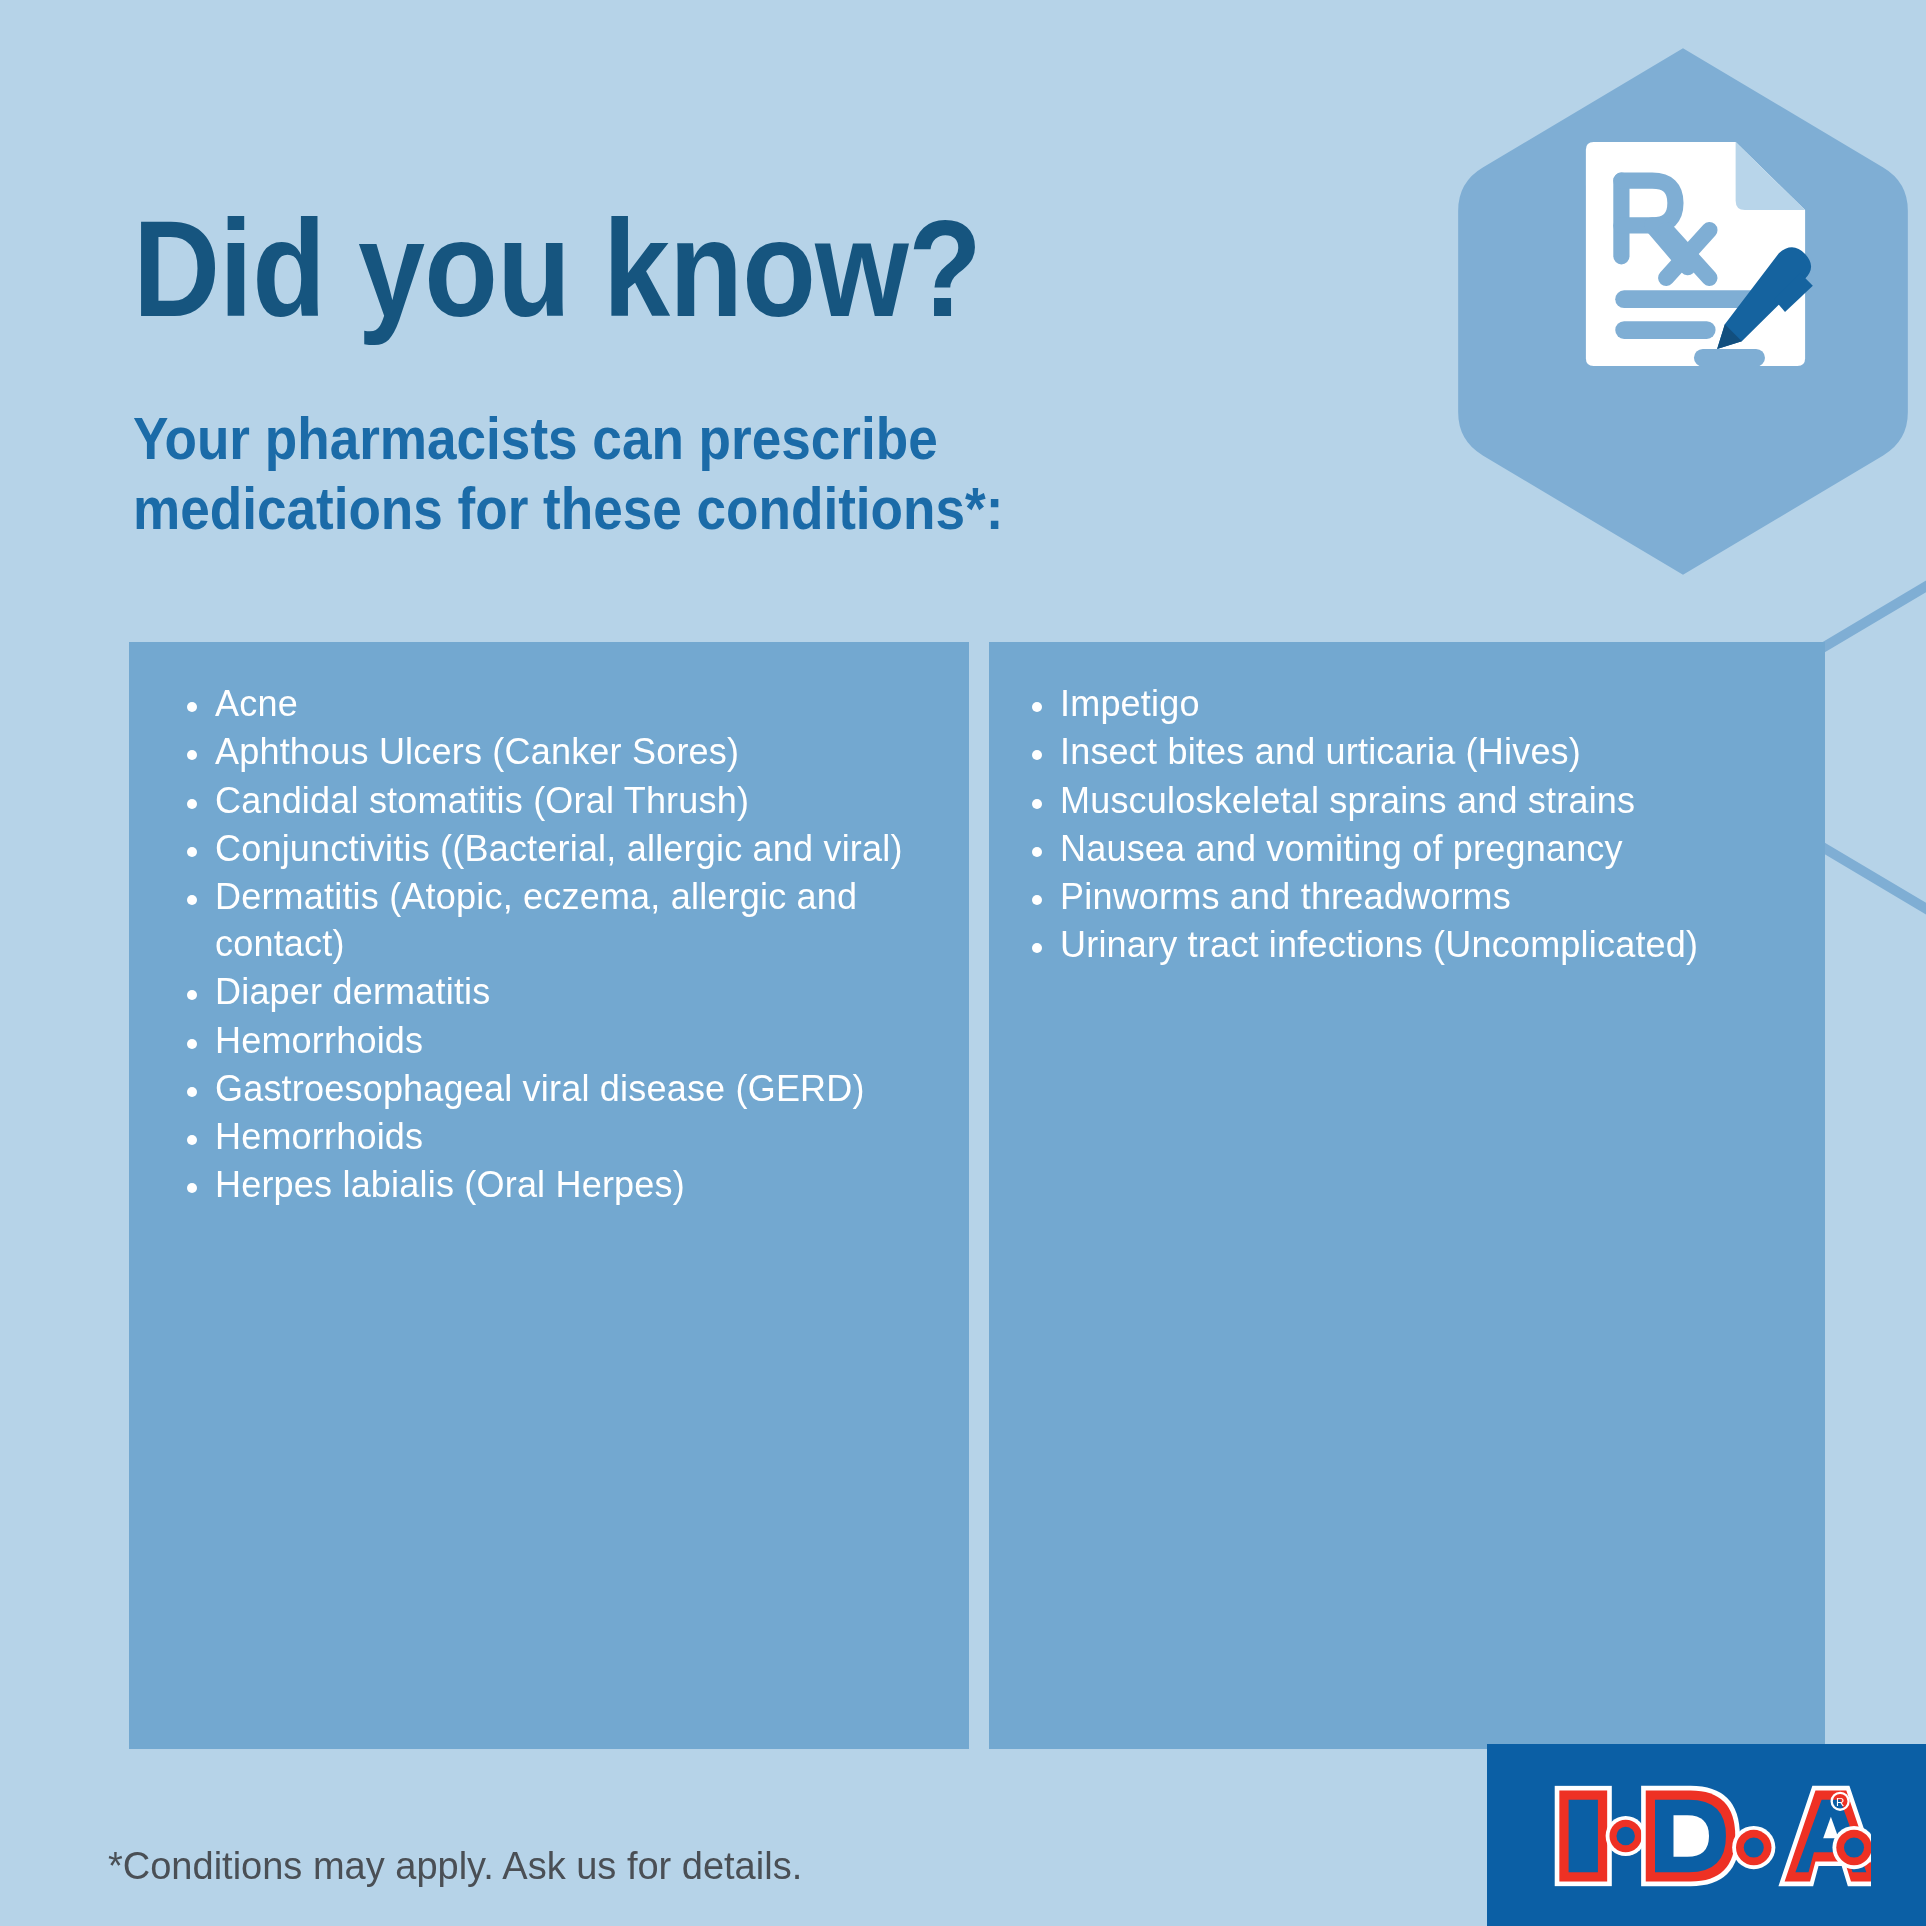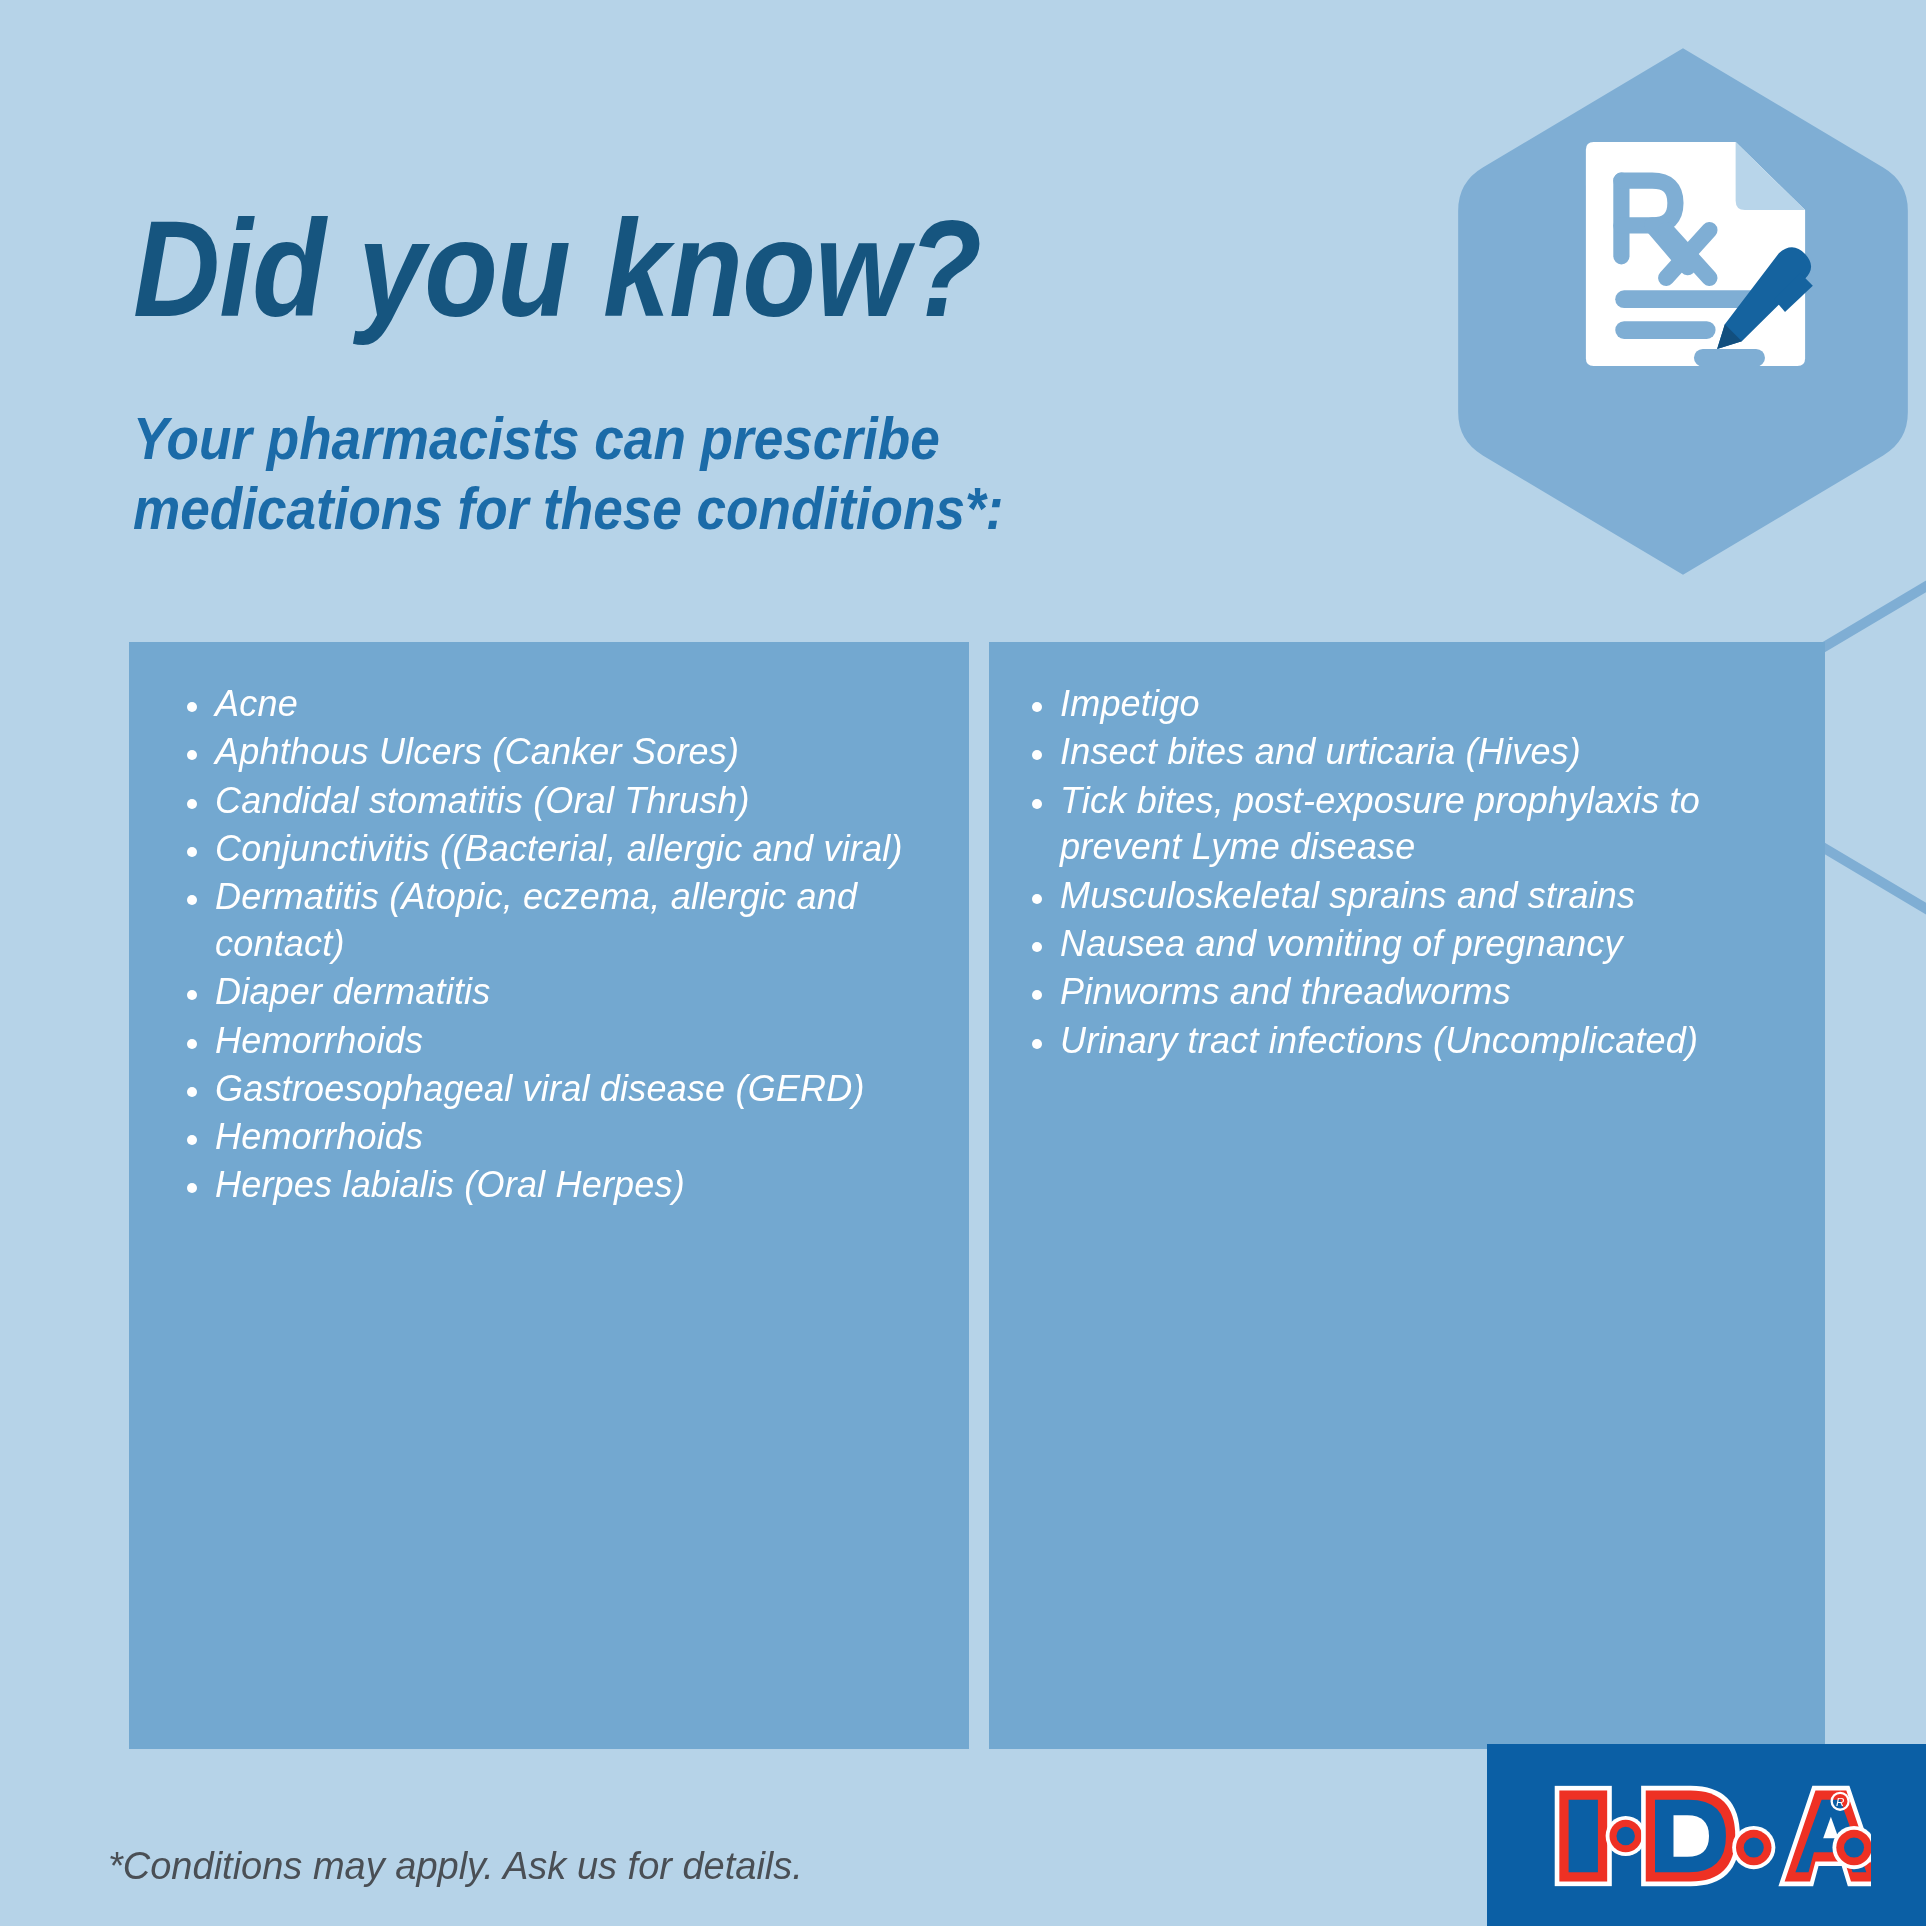--- a/index.html
+++ b/index.html
@@ -13,21 +13,20 @@
     font-family: "Liberation Sans", sans-serif;
     overflow: hidden;
   }
 
   #poster {
     position: relative;
     width: 1926px;
     height: 1926px;
     background: #b6d3e8;
     overflow: hidden;
-    font-style: italic;
   }
 
   
   .hex-decor {
     position: absolute;
     pointer-events: none;
   }
   #hex-filled {
     left: 1452px;
     top: 42px;
@@ -220,21 +219,20 @@
       <li>Gastroesophageal viral disease (GERD)</li>
       <li>Hemorrhoids</li>
       <li>Herpes labialis (Oral Herpes)</li>
     </ul>
   </div>
 
   <div id="panel-right" class="panel">
     <ul class="cond-list">
       <li>Impetigo</li>
       <li>Insect bites and urticaria (Hives)</li>
-      <li>Tick bites, post-exposure prophylaxis to prevent Lyme disease</li>
       <li>Musculoskeletal sprains and strains</li>
       <li>Nausea and vomiting of pregnancy</li>
       <li>Pinworms and threadworms</li>
       <li>Urinary tract infections (Uncomplicated)</li>
     </ul>
   </div>
 
   <div id="footnote">*Conditions may apply. Ask us for details.</div>
 
   <div id="logo-block">

